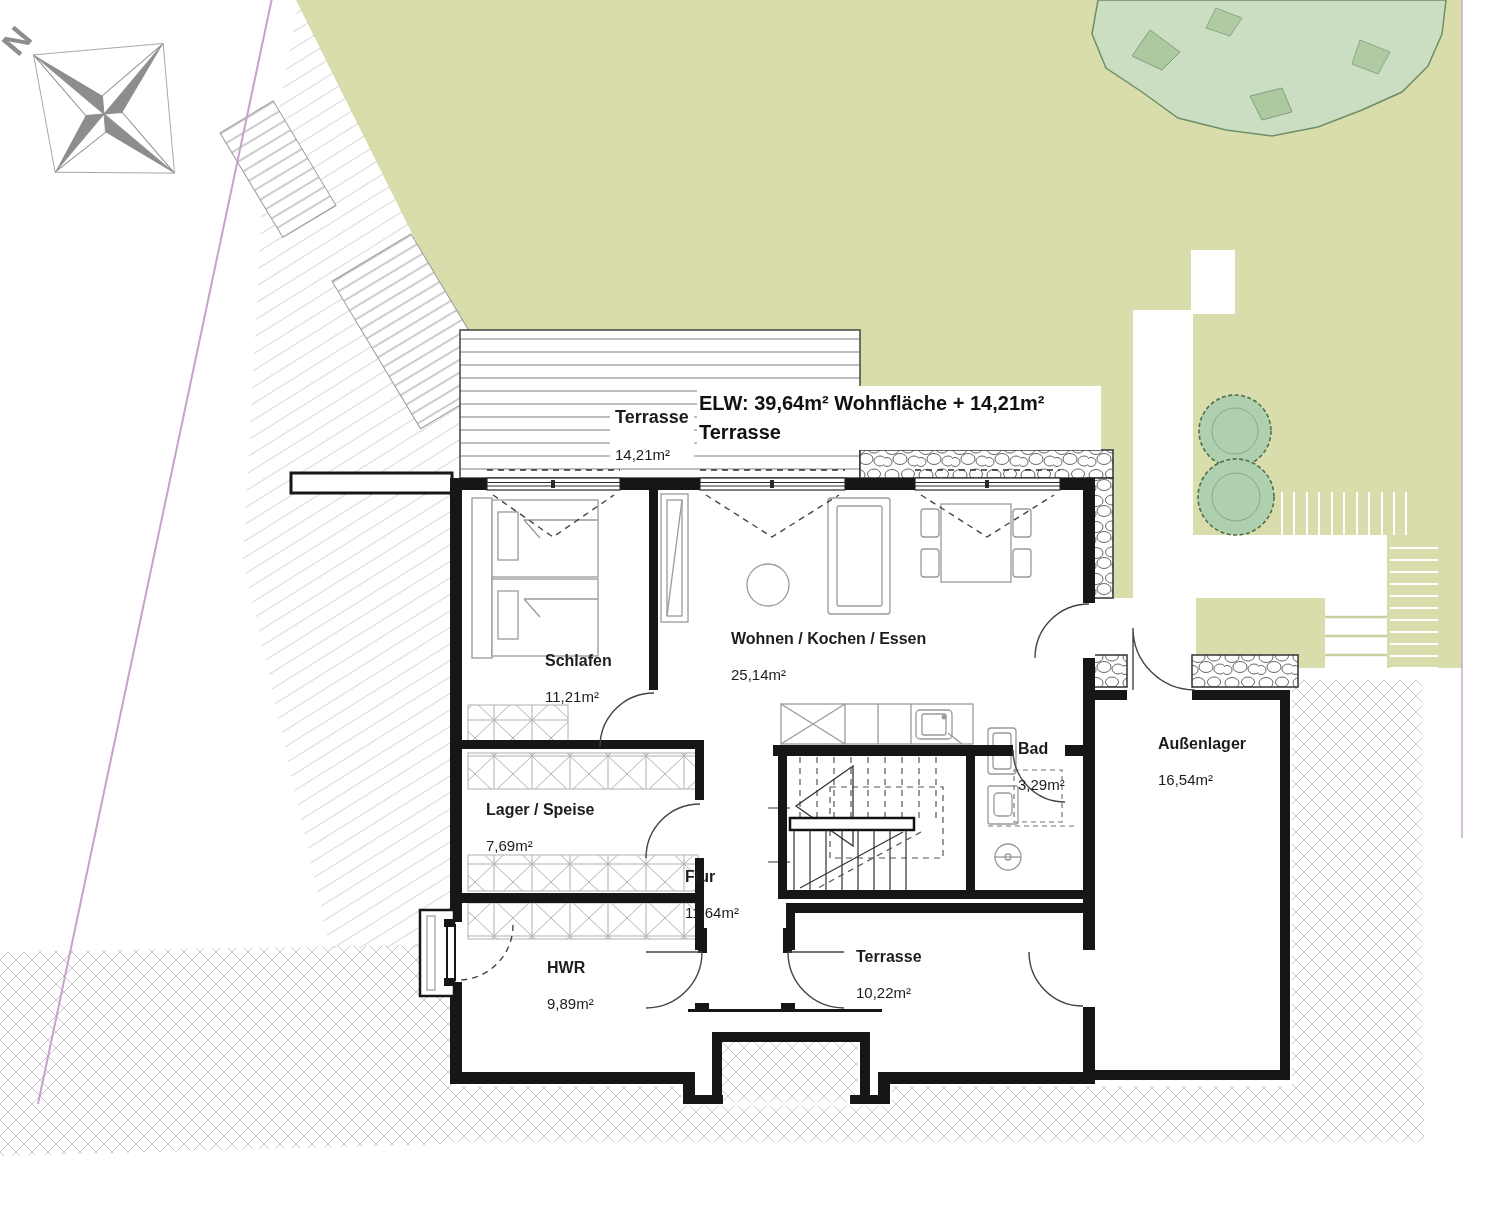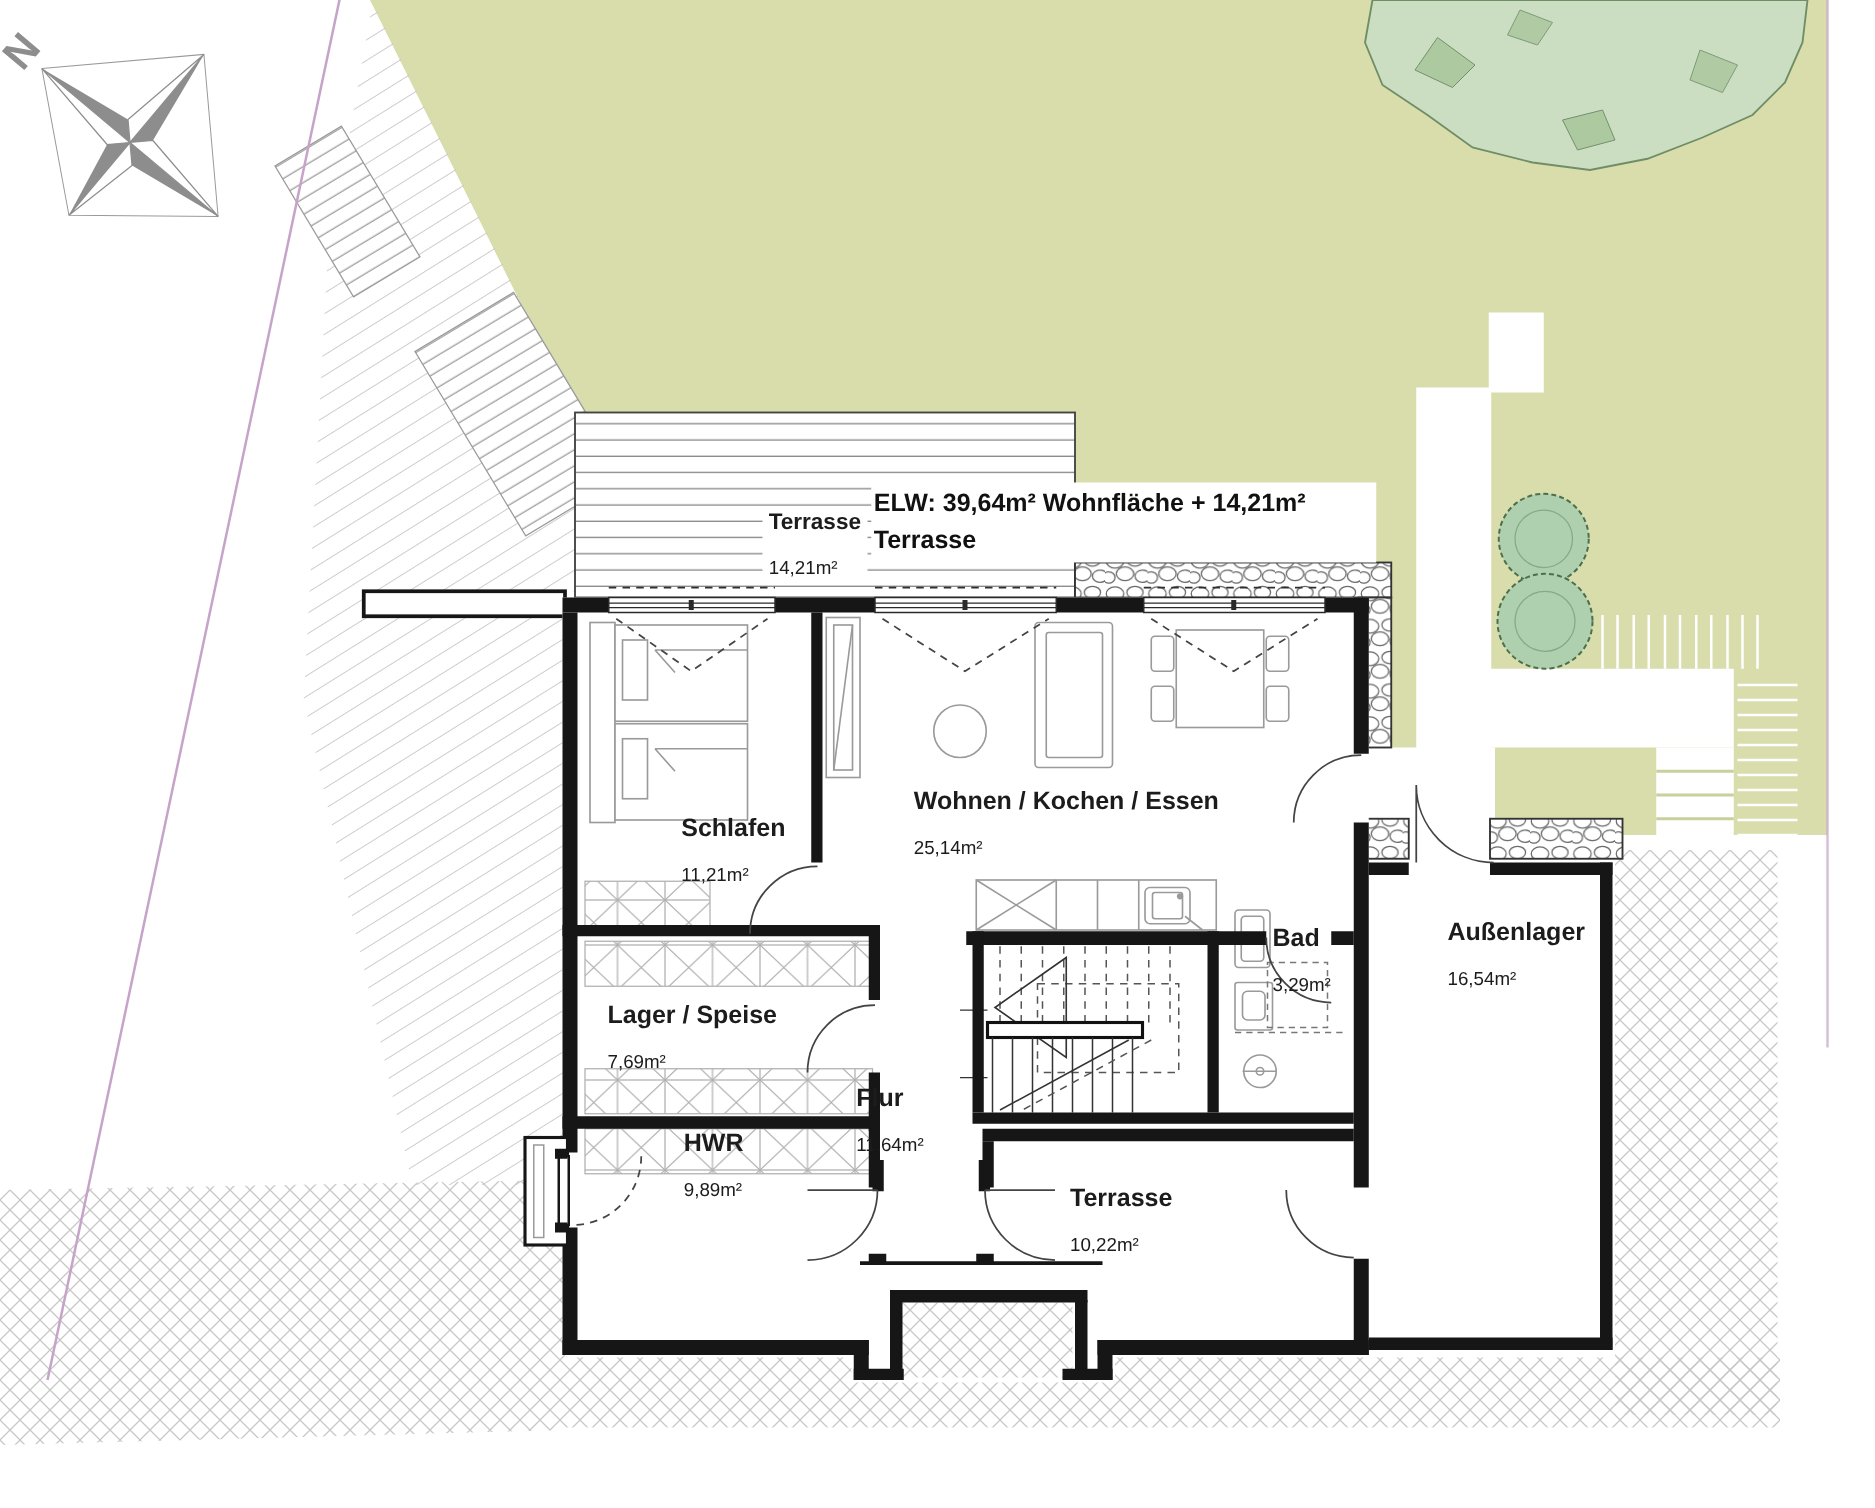--- a/index.html
+++ b/index.html
@@ -5,21 +5,21 @@
   html,body{margin:0;padding:0;background:#fff;}
   #stage{position:relative;width:1500px;height:1206px;overflow:hidden;background:#fff;
          font-family:"Liberation Sans",sans-serif;}
   #plan-svg{position:absolute;left:0;top:0;}
   .wall{fill:#161616;}
   .fur{fill:#fff;stroke:#9a9a9a;stroke-width:1.3;}
   .furn{fill:none;stroke:#9a9a9a;stroke-width:1.3;}
   .thin{fill:none;stroke:#2f2f2f;stroke-width:1.4;}
   .dash{stroke-dasharray:6 5;}
   .lbl{position:absolute;color:#1c1c1c;white-space:nowrap;}
-  .rname{font-weight:bold;font-size:20px;line-height:1.1;}
+  .rname{font-weight:bold;font-size:16px;line-height:1.1;}
   .rarea{font-size:15px;margin-top:18px;}
   .terr .rname{font-size:18px;}
   .terr{background:#fff;padding:2px 5px;}
   #title-box{position:absolute;left:697px;top:386px;width:400px;background:#fff;
              text-align:left;font-weight:bold;font-size:20px;line-height:1.45;
              padding:3px 2px;color:#111;}
 </style>
 </head>
 <body>
 
@@ -331,21 +331,21 @@
   <div class="rarea">16,54m²</div>
 </div>
 <div class="lbl" style="left:486px;top:801px">
   <div class="rname">Lager / Speise</div>
   <div class="rarea">7,69m²</div>
 </div>
 <div class="lbl" style="left:685px;top:868px">
   <div class="rname">Flur</div>
   <div class="rarea">11,64m²</div>
 </div>
-<div class="lbl" style="left:547px;top:904px">
+<div class="lbl" style="left:547px;top:959px">
   <div class="rname">HWR</div>
   <div class="rarea">9,89m²</div>
 </div>
 <div class="lbl" style="left:856px;top:948px">
   <div class="rname">Terrasse</div>
   <div class="rarea">10,22m²</div>
 </div>
 
 </div>
 

